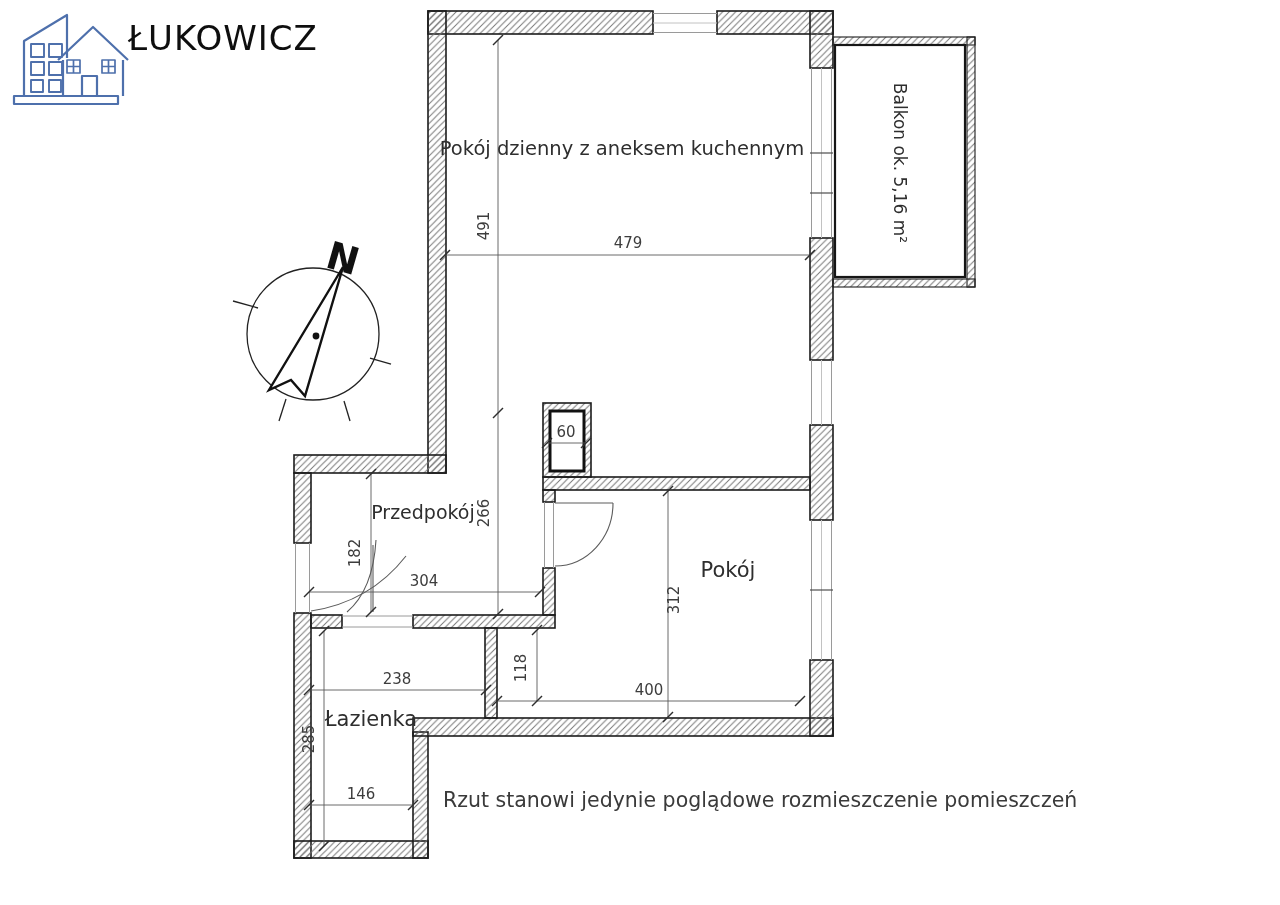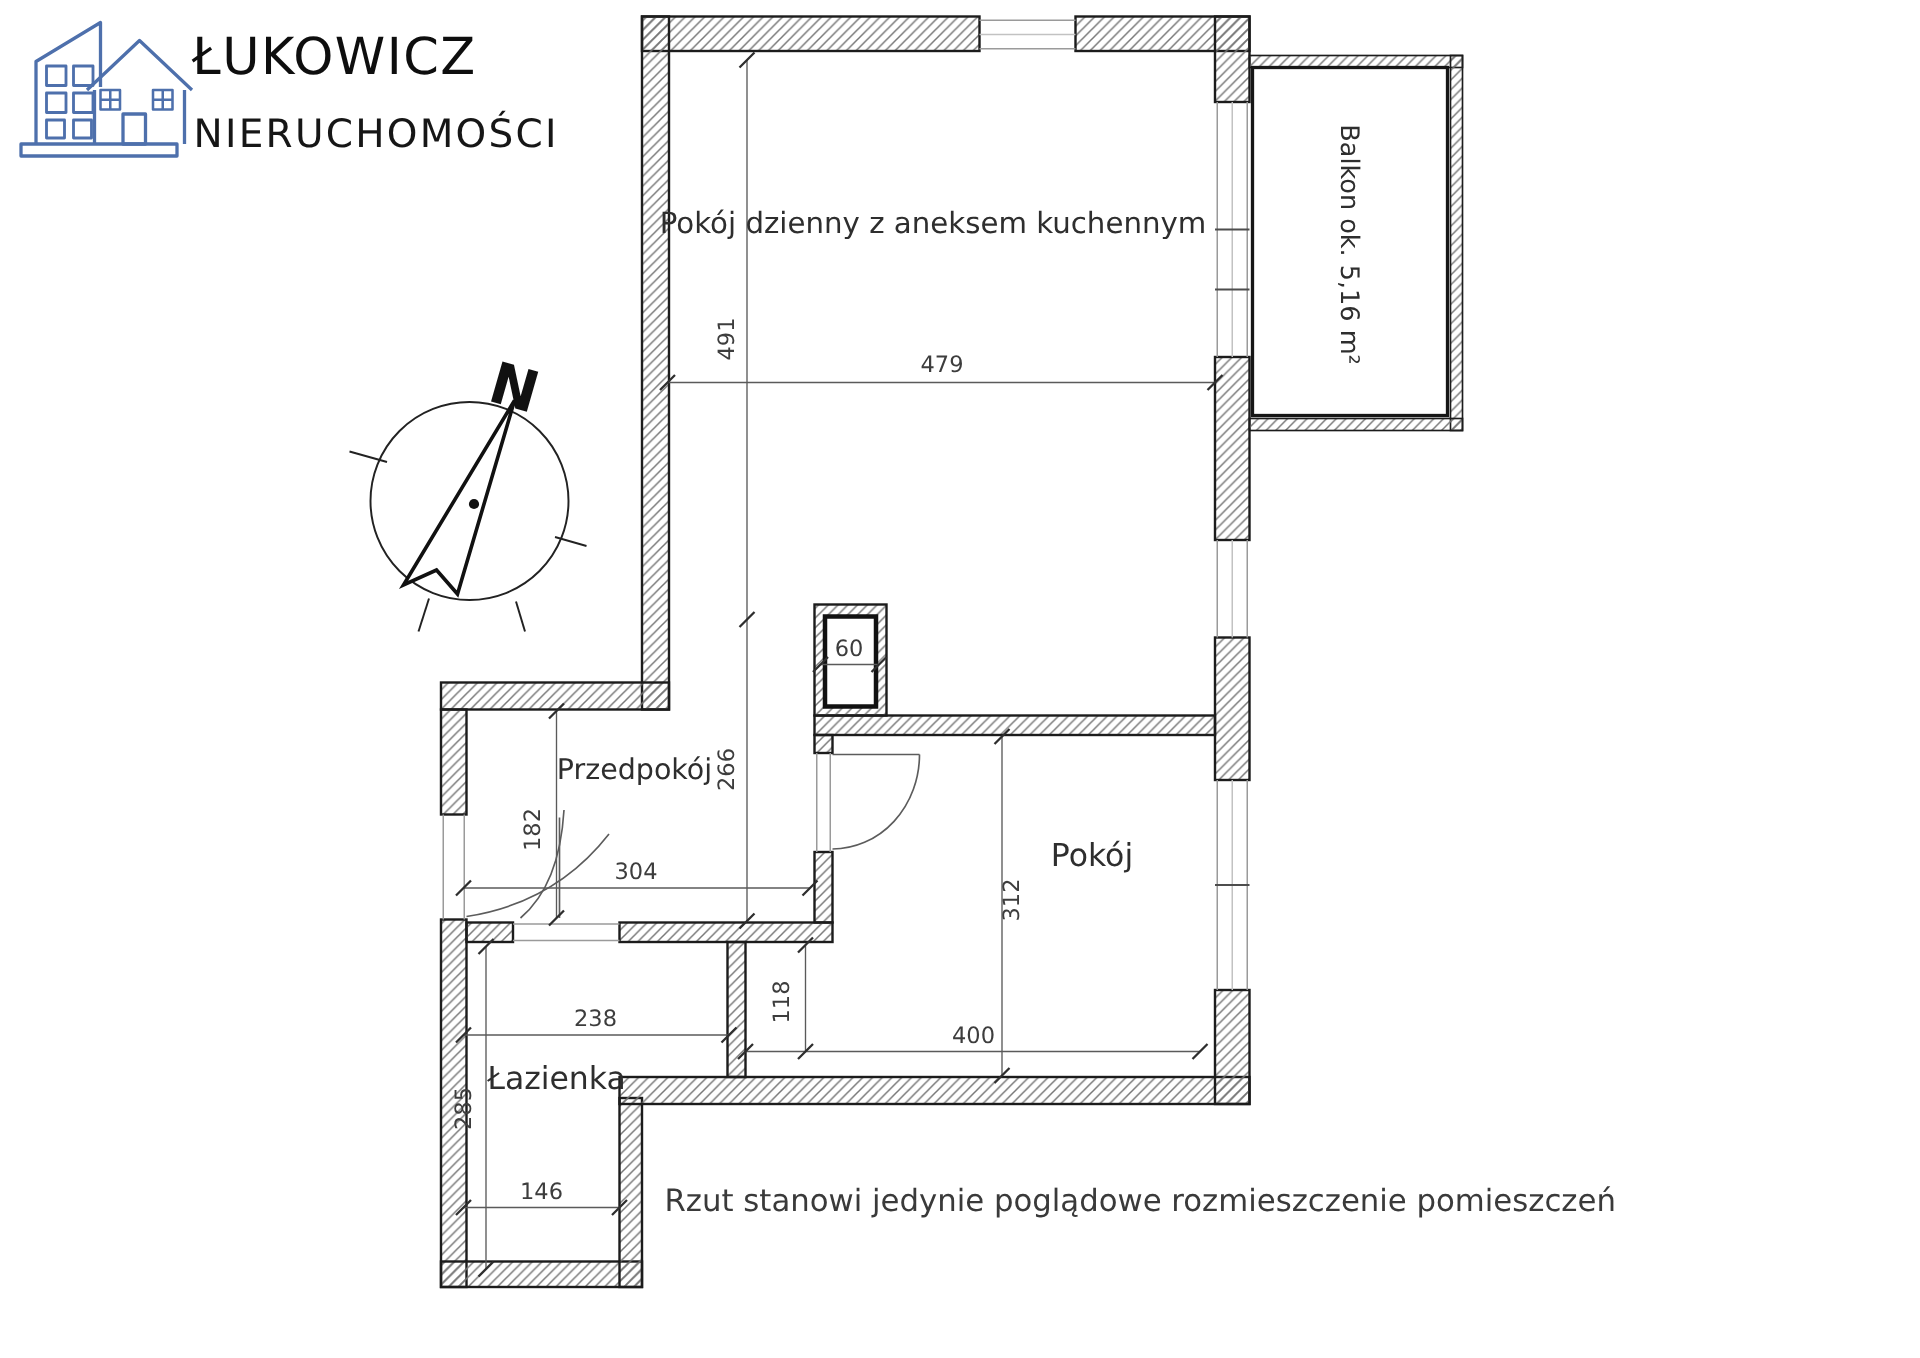--- a/index.html
+++ b/index.html
@@ -45,21 +45,20 @@
       <rect x="72" y="71" width="15" height="20"></rect>
       <g stroke-width="1.7">
         <rect x="57" y="55" width="13" height="13"></rect>
           <path d="M63.5,55 V68 M57,61.5 H70"></path>
         <rect x="92" y="55" width="13" height="13"></rect>
           <path d="M98.5,55 V68 M92,61.5 H105"></path>
       </g>
     </g>
   </svg>
   <div class="logo-name">ŁUKOWICZ</div>
-  <div class="logo-sub">NIERUCHOMOŚCI</div>
 </div>
 
 <svg id="plan-svg" width="1280" height="905" viewBox="0 0 1280 905">
   <defs>
     <pattern id="hatch" patternUnits="userSpaceOnUse" width="6.5" height="6.5">
       <path d="M-1.6,1.6 L1.6,-1.6 M0,6.5 L6.5,0 M4.9,8.1 L8.1,4.9" stroke="#787878" stroke-width="1"></path>
     </pattern>
   </defs>
 
   <g>

